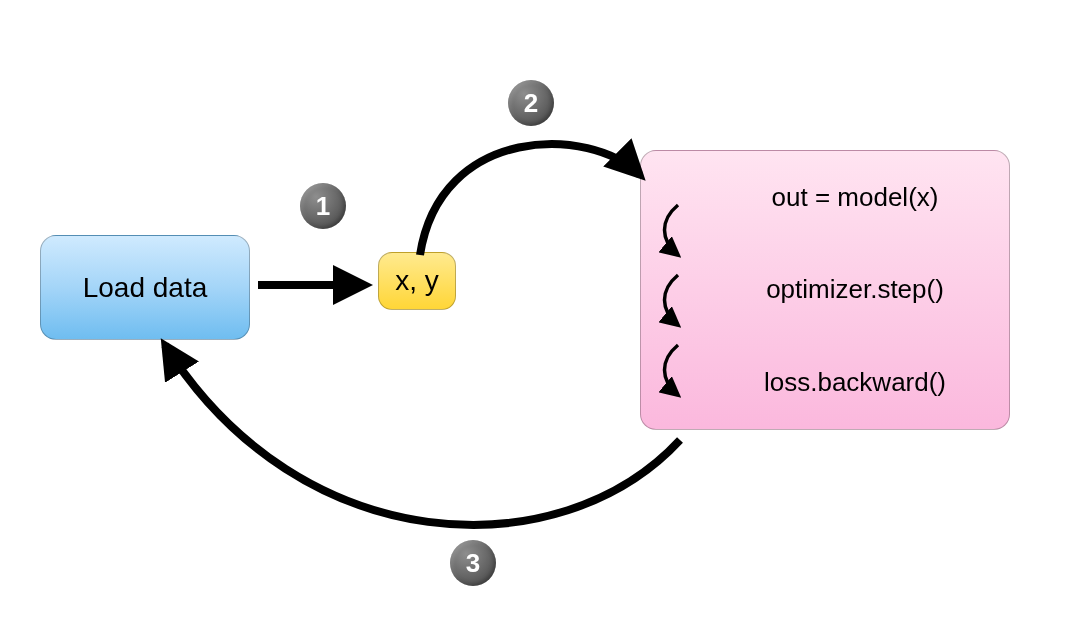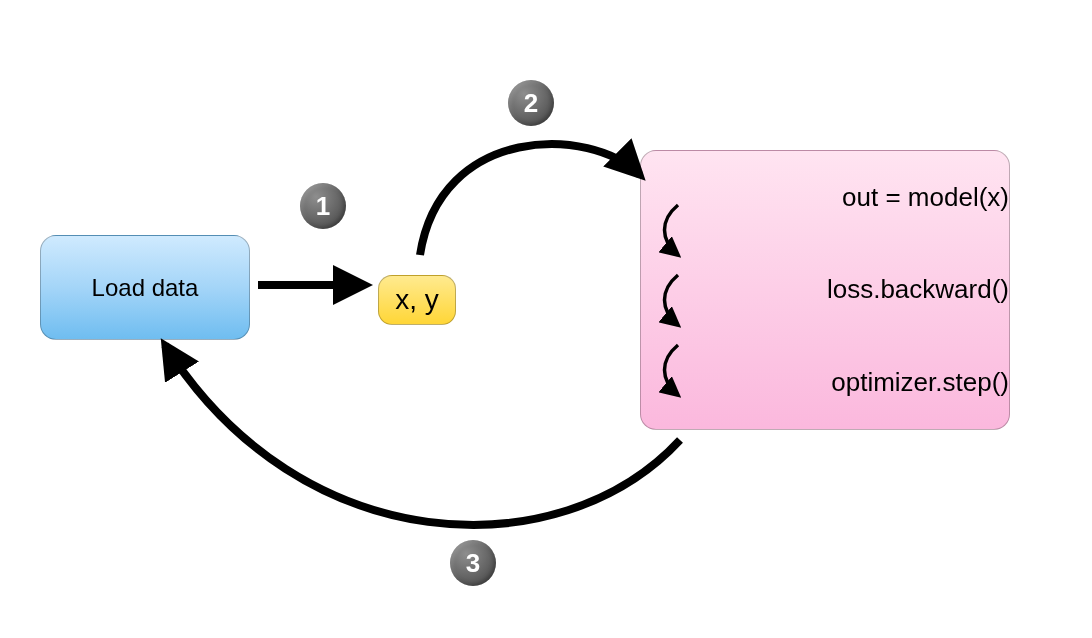--- a/index.html
+++ b/index.html
@@ -23,42 +23,42 @@
     align-items: center;
     box-sizing: border-box;
   }
   .box-blue {
     left: 40px;
     top: 235px;
     width: 210px;
     height: 105px;
     background: linear-gradient(to bottom, #cfeafe 0%, #a4d5f8 50%, #6fbdf0 100%);
     justify-content: center;
-    font-size: 24px;
+    font-size: 28px;
     color: #000;
   }
   .box-yellow {
     left: 378px;
-    top: 275px;
+    top: 252px;
     width: 78px;
-    height: 50px;
+    height: 58px;
     border-radius: 14px;
     background: linear-gradient(to bottom, #ffea8f 0%, #ffd637 100%);
     justify-content: center;
     font-size: 28px;
     color: #000;
   }
   .box-pink {
     left: 640px;
     top: 150px;
     width: 370px;
     height: 280px;
     background: linear-gradient(to bottom, #ffe4f1 0%, #fbb8dd 100%);
     flex-direction: column;
-    align-items: flex-end;
+    align-items: center;
     padding-left: 60px;
     justify-content: space-around;
     font-size: 26px;
     color: #000;
   }
   .code-line {
     height: 25%;
     display: flex;
     align-items: center;
   }
@@ -97,22 +97,22 @@
   <div class="box box-blue">
     <span>Load data</span>
   </div>
 
   <div class="box box-yellow">
     <span>x, y</span>
   </div>
 
   <div class="box box-pink">
     <div class="code-line">out = model(x)</div>
+    <div class="code-line">optimizer.step()</div>
     <div class="code-line">loss.backward()</div>
-    <div class="code-line">optimizer.step()</div>
   </div>
 
   <div class="step-mark step1">
     <span>1</span>
   </div>
   <div class="step-mark step2">
     <span>2</span>
   </div>
   <div class="step-mark step3">
     <span>3</span>

